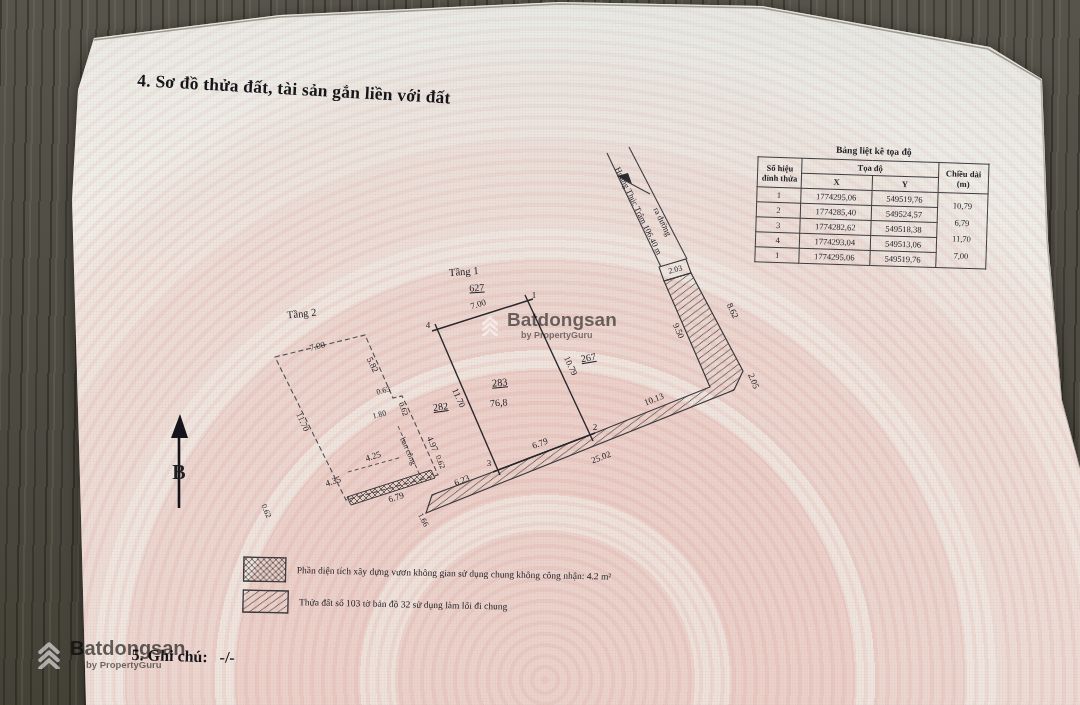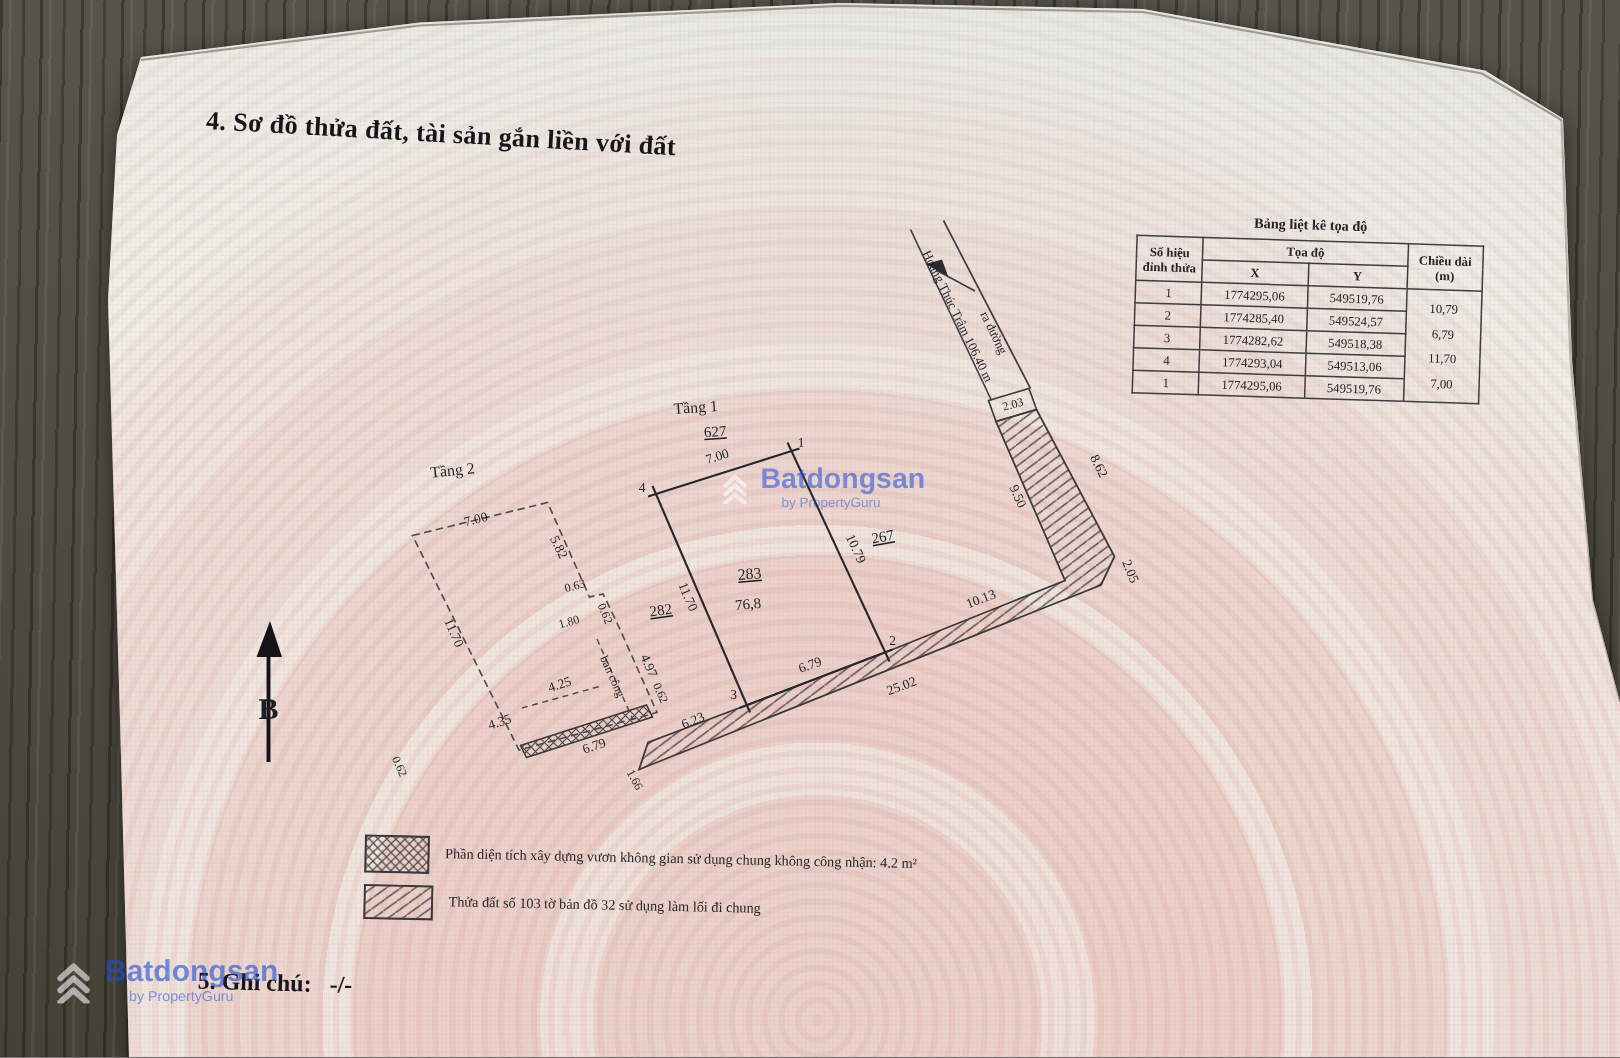--- a/index.html
+++ b/index.html
@@ -60,25 +60,25 @@
   
   .legend{position:absolute;left:243px;top:556px;transform:rotate(1.2deg);transform-origin:left top;color:#23232a;}
   .legend .row{display:flex;align-items:center;margin-bottom:7px;}
   .legend .sw{flex:0 0 auto;margin-right:10px;}
   .legend .txt{font-size:9.5px;white-space:nowrap;}
   
   .notes{position:absolute;left:132px;top:646px;font-size:16px;font-weight:bold;color:#15151a;
          transform:rotate(1.6deg);transform-origin:left top;}
   .notes .val{margin-left:12px;}
   
-  .wm{position:absolute;display:flex;align-items:center;opacity:.55;color:#1d4ed8;
+  .wm{position:absolute;display:flex;align-items:center;opacity:.55;color:#000000;
       font-family:"Liberation Sans",sans-serif;pointer-events:none;justify-content:flex-end;}
   .wm .t{line-height:1;}
   .wm .brand{font-weight:bold;}
-  .wm .by{font-weight:normal;opacity:.9;}
+  .wm .by{font-weight:bold;opacity:.9;}
   .wm-center{left:479px;top:310px;}
   .wm-center .brand{font-size:19px;}
   .wm-center .by{font-size:9px;margin-top:2px;margin-left:14px;}
   .wm-center svg{margin-right:6px;}
   .wm-corner{left:34px;top:638px;opacity:.6;}
   .wm-corner .brand{font-size:20px;}
   .wm-corner .by{font-size:9.5px;margin-top:2px;margin-left:16px;}
   .wm-corner svg{margin-right:6px;}
 </style>
 </head>

